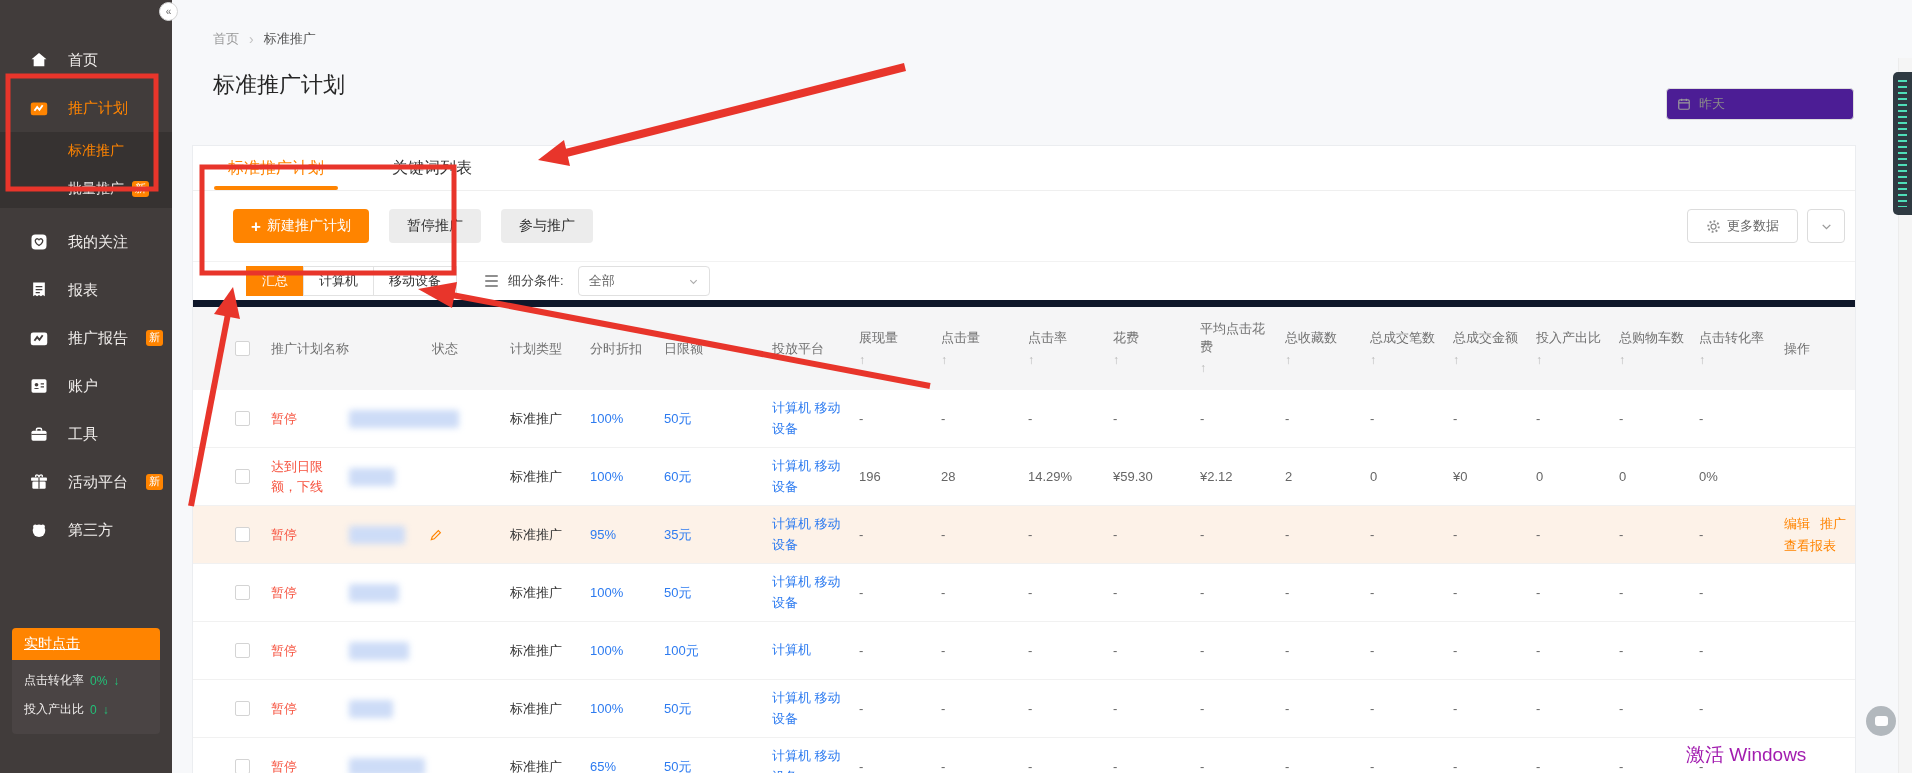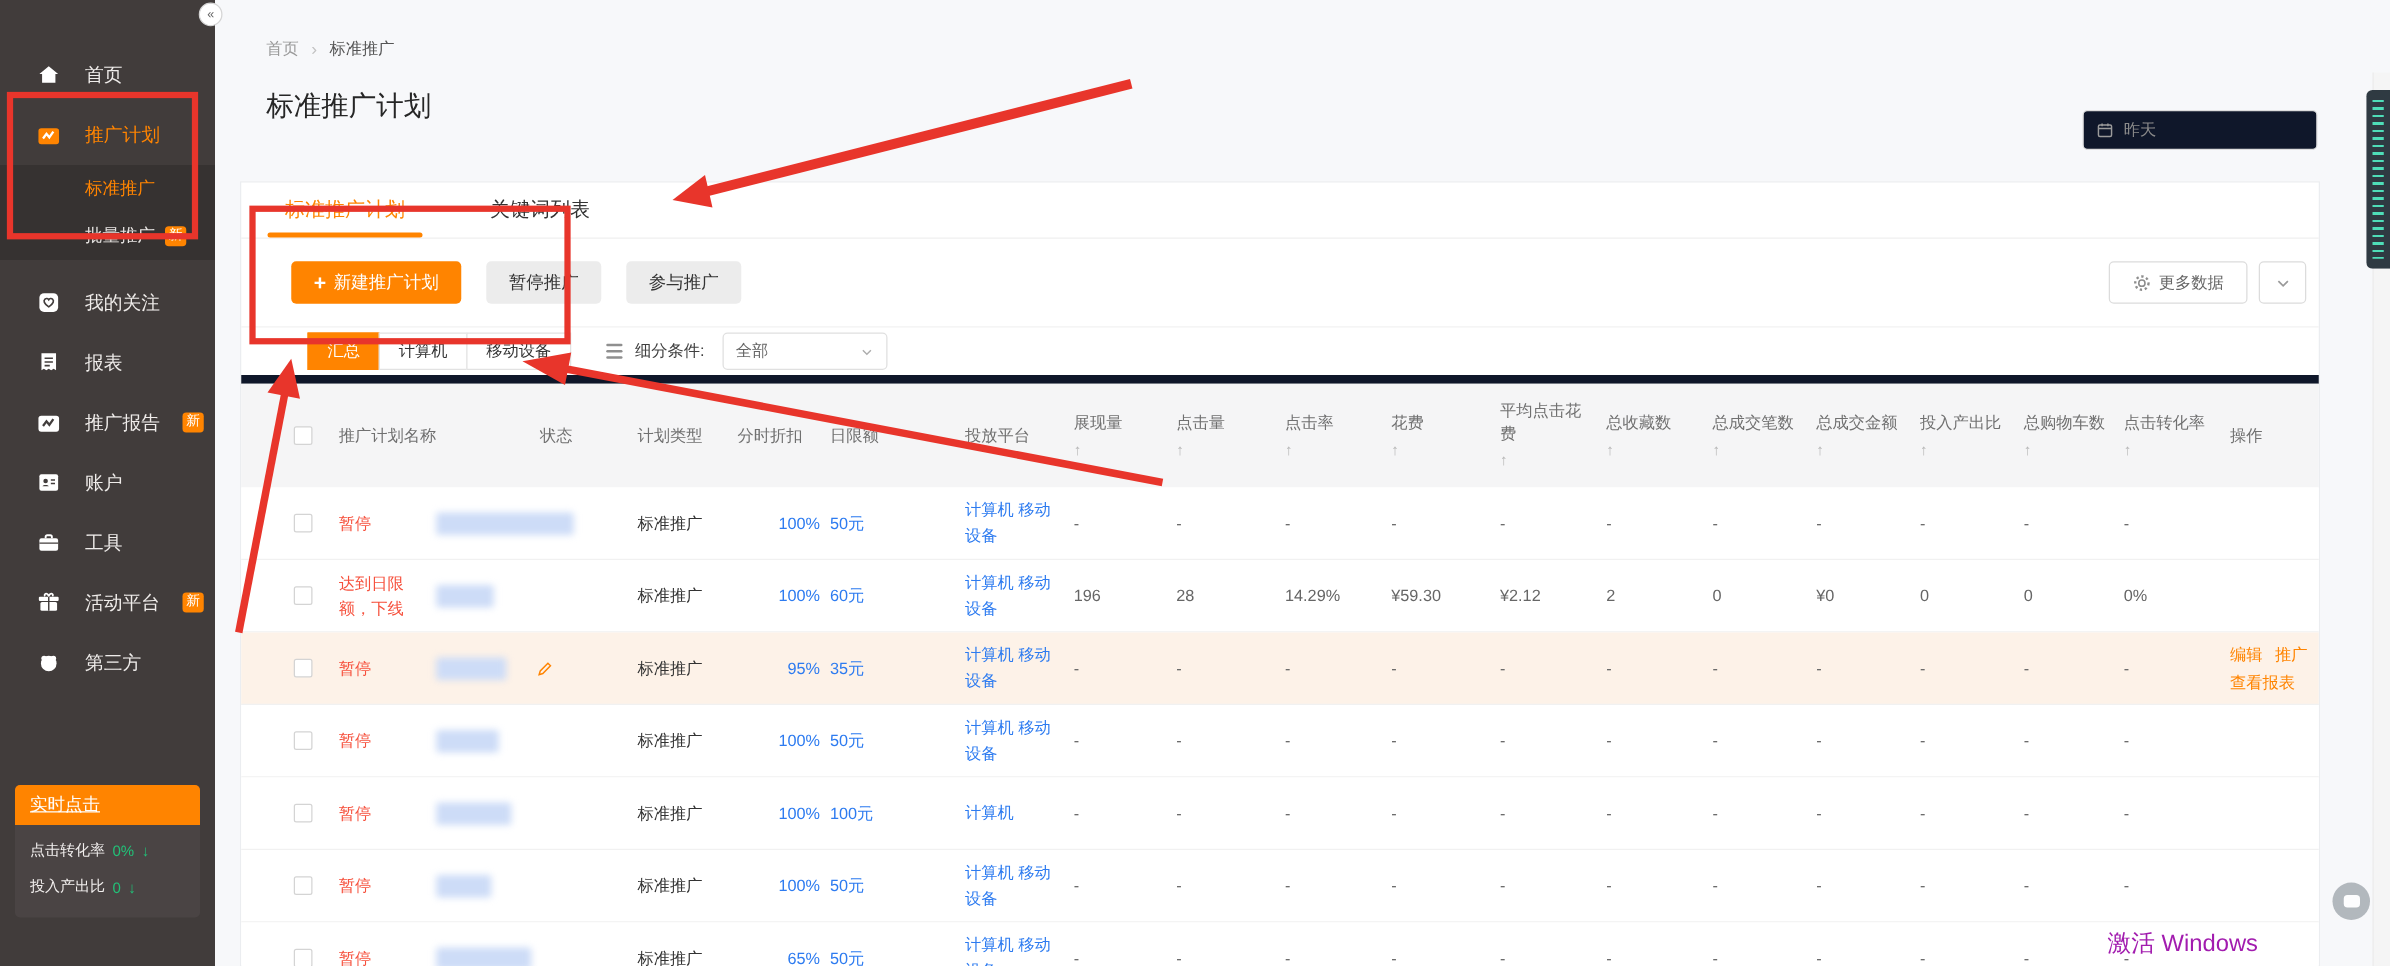--- a/index.html
+++ b/index.html
@@ -27,21 +27,21 @@
   .rt-body { padding:12px 12px 16px; display:flex; flex-direction:column; gap:12px; }
   .rt-row { font-size:12px; color:#f2efee; display:flex; gap:6px; align-items:center; }
   .rt-val, .rt-trend { color:var(--green); }
 
   
   .content { position:absolute; left:172px; top:0; right:0; bottom:0; }
   .breadcrumb { position:absolute; left:41px; top:30px; font-size:13px; color:#999; display:flex; gap:10px; align-items:center; }
   .bc-sep { color:#c2c2c2; font-size:14px; }
   .bc-cur { color:#555; }
   .page-title { position:absolute; left:41px; top:70px; font-size:22px; font-weight:500; color:#262626; }
-  .date-picker { position:absolute; left:1494px; top:88px; width:188px; height:32px; background:#0f172a;
+  .date-picker { position:absolute; left:1494px; top:88px; width:188px; height:32px; background:#4c1d95;
     border:1px solid #ddd; border-radius:4px; display:flex; align-items:center; gap:8px; padding:0 10px;
     color:#8a8a8a; font-size:13px; cursor:pointer; }
 
   .card { position:absolute; left:20px; top:145px; width:1664px; height:628px; background:#fff; border:1px solid #ebedf0; }
   .tabs { height:45px; display:flex; gap:40px; padding-left:21px; border-bottom:1px solid #efefef; align-items:stretch; }
   .tab { font-size:16px; color:#333; display:flex; align-items:center; position:relative; cursor:pointer; padding:0 14px; }
   .tab.active { color:var(--accent); }
   .tab.active::after { content:""; position:absolute; left:0; right:0; bottom:0; height:4px; background:var(--accent); border-radius:2px; }
 
   .toolbar { height:71px; display:flex; align-items:center; padding-left:40px; gap:20px; position:relative; border-bottom:1px solid #f2f2f2; }
@@ -61,21 +61,21 @@
   .list-icon { margin-left:18px; width:13px; display:flex; flex-direction:column; gap:3px; }
   .list-icon i { height:2px; background:#8f8f8f; border-radius:1px; }
   .cond-lbl { font-size:13px; color:#404040; }
   .select { width:132px; height:30px; border:1px solid #e0e0e0; border-radius:4px; display:flex; align-items:center;
     padding:0 10px; font-size:13px; color:#666; justify-content:space-between; margin-left:4px; background:#fff; cursor:pointer; }
 
   
   .thead { display:flex; background:#f5f5f6; height:83px; font-size:13px; color:#707070; }
   .cell { flex:none; padding-right:8px; }
   .c0{width:78px; display:flex; align-items:center; padding-left:42px;}
-  .c1{width:78px;} .c2{width:161px;} .c3{width:80px;} .c4{width:74px;text-align:right;} .c5{width:108px;}
+  .c1{width:78px;} .c2{width:161px;} .c3{width:80px;} .c4{width:74px;} .c5{width:108px;}
   .c6{width:87px;} .c7{width:82px;} .c8{width:87px;} .c9{width:85px;} .c10{width:87px;}
   .c11{width:85px;} .c12{width:85px;} .c13{width:83px;} .c14{width:83px;} .c15{width:83px;}
   .c16{width:80px;} .c17{width:85px;} .c18{width:76px;}
   .th { display:flex; align-items:center; line-height:1.35; }
   .metric-h { display:flex; flex-direction:column; align-items:flex-start; justify-content:center; gap:5px; line-height:1.35; }
   .sort { color:#b8b8b8; font-size:12px; }
   .checkbox { width:15px; height:15px; border:1px solid #d4d4d4; border-radius:2px; background:#fff; display:inline-block; cursor:pointer; }
 
   .row { display:flex; height:58px; align-items:center; border-bottom:1px solid #f1f1f1; font-size:13px; color:#555; background:#fff; }
   .row.hl { background:var(--hl); }

